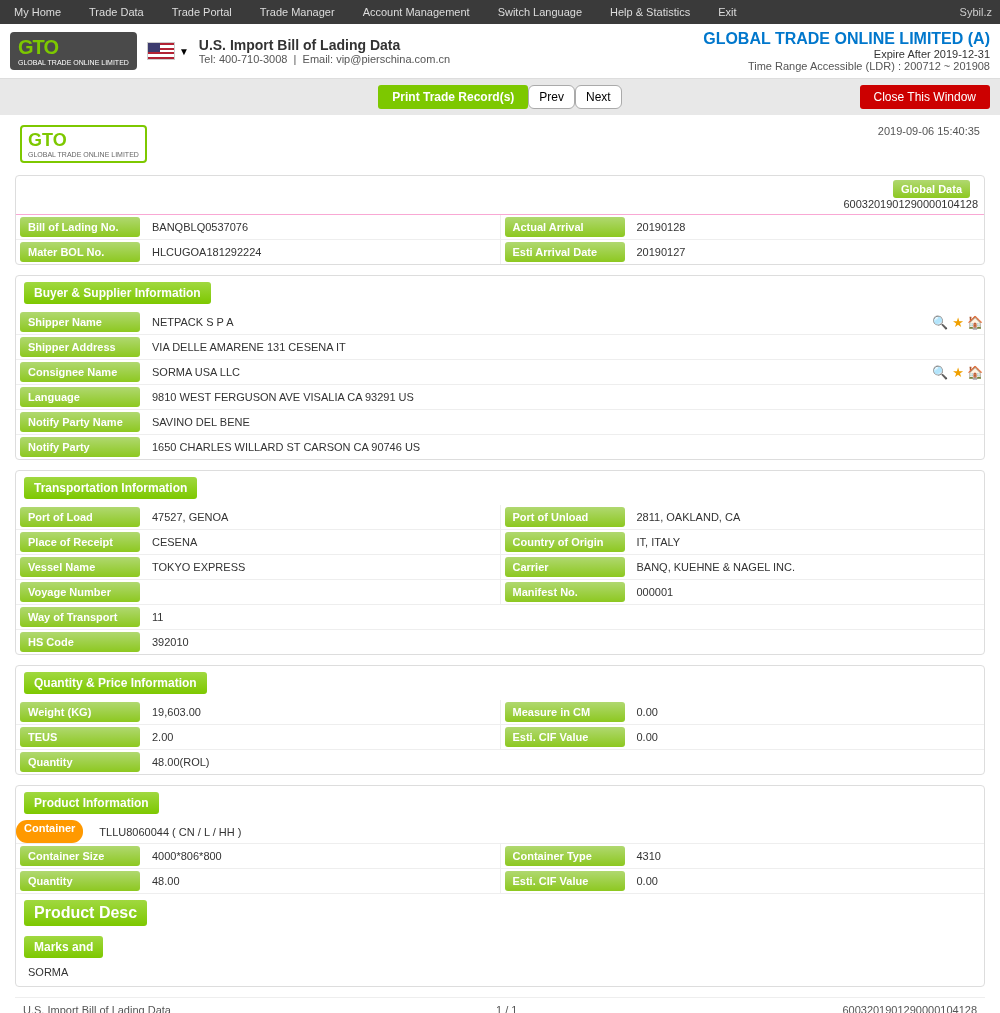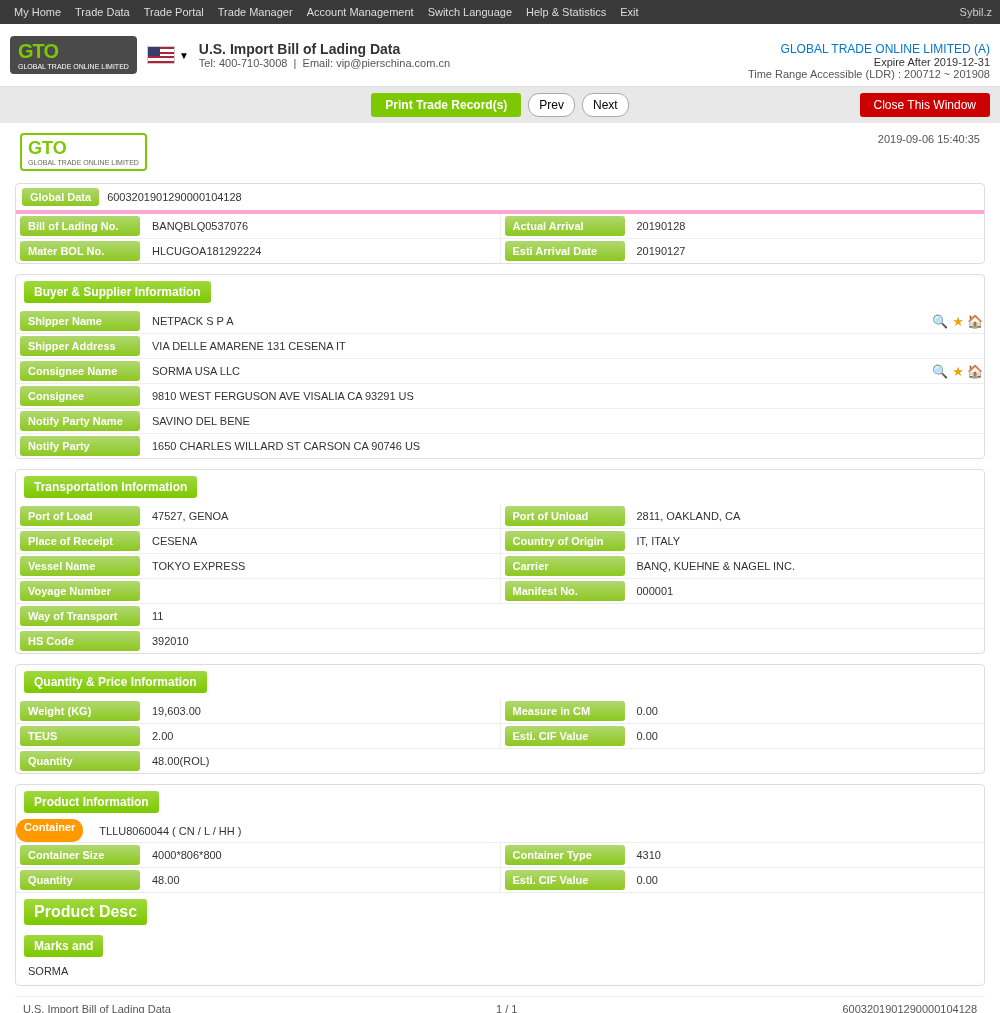--- a/index.html
+++ b/index.html
@@ -8,21 +8,21 @@
     
     .top-nav {
       background: #3a3a3a;
       color: #ccc;
       display: flex;
       align-items: center;
       padding: 4px 8px;
       font-size: 11px;
       justify-content: space-between;
     }
-    .top-nav-left { display: flex; gap: 2px; }
+    .top-nav-left { display: flex; gap: 16px; }
     .top-nav-item {
       padding: 2px 6px;
       cursor: pointer;
       color: #ddd;
       white-space: nowrap;
     }
     .top-nav-right { color: #ccc; font-size: 11px; }
 
     
     .header-bar {
@@ -49,49 +49,49 @@
     }
     .flag-us::before {
       content: '';
       position: absolute; top: 0; left: 0;
       width: 12px; height: 9px;
       background: #3C3B6E;
     }
     .header-title { font-size: 14px; font-weight: bold; color: #333; }
     .header-contact { font-size: 11px; color: #555; }
     .header-right { text-align: right; font-size: 11px; }
-    .header-right .company { color: #0077cc; font-weight: normal; font-size: 12px; margin-top: 12px; }
+    .header-right .company { color: #0077cc; font-weight: bold; font-size: 16px; }
     .header-right .expire { color: #333; }
     .header-right .range { color: #555; }
 
     
     .action-bar {
       background: #e8e8e8;
       display: flex;
       align-items: center;
       padding: 6px 10px;
       gap: 10px;
       justify-content: space-between;
     }
-    .action-bar-center { display: flex; gap: 7px; align-items: center; }
+    .action-bar-center { display: flex; gap: 0; align-items: center; }
     .btn-print {
       background: #7dc800;
       color: #fff;
       border: none;
       padding: 5px 14px;
       border-radius: 3px;
       cursor: pointer;
       font-size: 12px;
       font-weight: bold;
     }
     .btn-nav {
       background: #fff;
       border: 1px solid #aaa;
       padding: 4px 10px;
-      border-radius: 11px;
+      border-radius: 6px;
       cursor: pointer;
       font-size: 12px;
     }
     .btn-close {
       background: #cc0000;
       color: #fff;
       border: none;
       padding: 5px 14px;
       border-radius: 3px;
       cursor: pointer;
@@ -187,23 +187,24 @@
       flex: 1;
       display: flex;
       align-items: stretch;
       min-height: 24px;
     }
     .field-half + .field-half { border-left: 1px solid #eee; }
 
     
     .global-data-row {
       display: flex;
-      align-items: center;
+      align-items: flex-end;
       padding: 4px 6px;
-      border-bottom: 4px solid #f9a8d4;
+      border-bottom: 1px solid #f9a8d4;
+      flex-direction: column;
     }
     .global-data-label {
       background: linear-gradient(to bottom, #b0d870, #8dc820);
       color: #fff;
       padding: 3px 8px;
       font-size: 11px;
       font-weight: bold;
       border-radius: 3px;
       margin-right: 8px;
       white-space: nowrap;
@@ -379,21 +380,21 @@
     <div class="field-row">
       <span class="field-label">Consignee Name</span>
       <span class="field-value">SORMA USA LLC</span>
       <div class="field-value-icons">
         <span class="icon-search">🔍</span>
         <span class="icon-star">★</span>
         <span class="icon-home">🏠</span>
       </div>
     </div>
     <div class="field-row">
-      <span class="field-label">Consignee</span>
+      <span class="field-label">Language</span>
       <span class="field-value">9810 WEST FERGUSON AVE VISALIA CA 93291 US</span>
     </div>
     <div class="field-row">
       <span class="field-label">Notify Party Name</span>
       <span class="field-value">SAVINO DEL BENE</span>
     </div>
     <div class="field-row">
       <span class="field-label">Notify Party</span>
       <span class="field-value">1650 CHARLES WILLARD ST CARSON CA 90746 US</span>
     </div>

